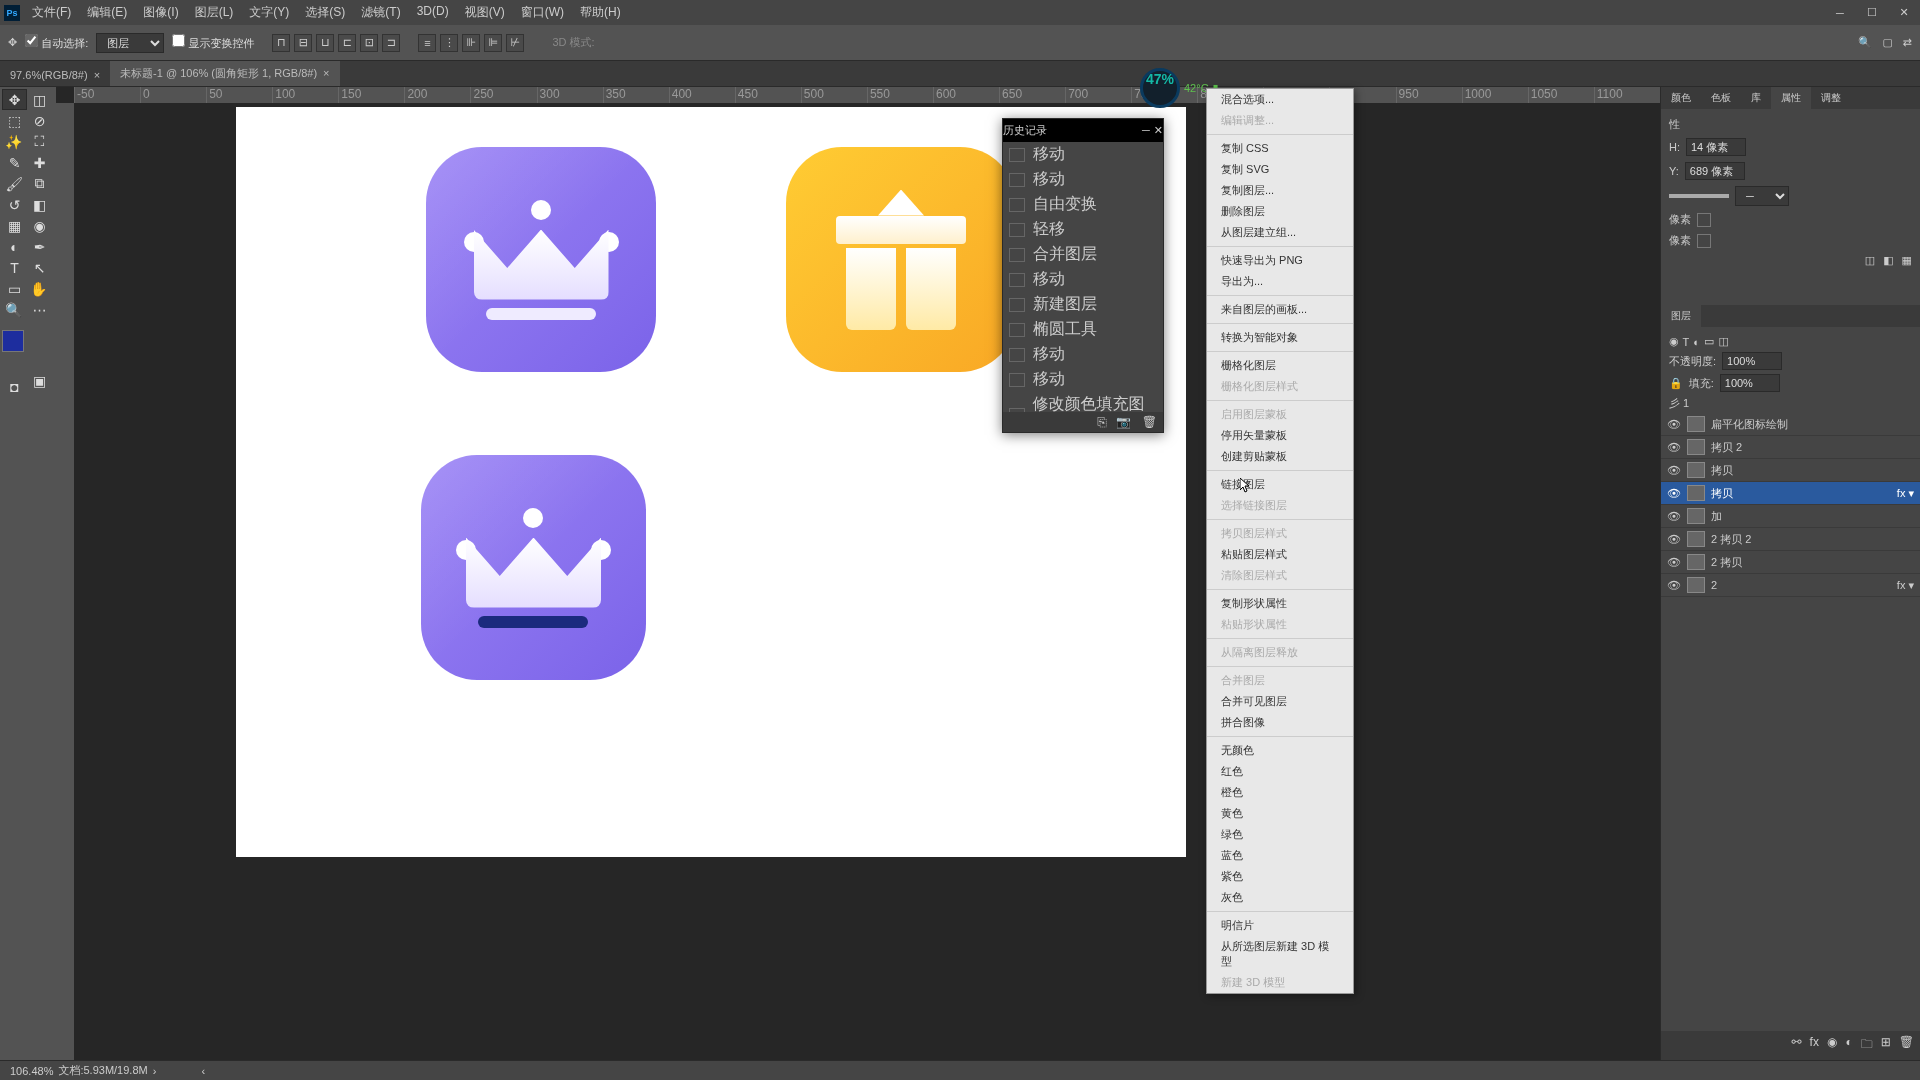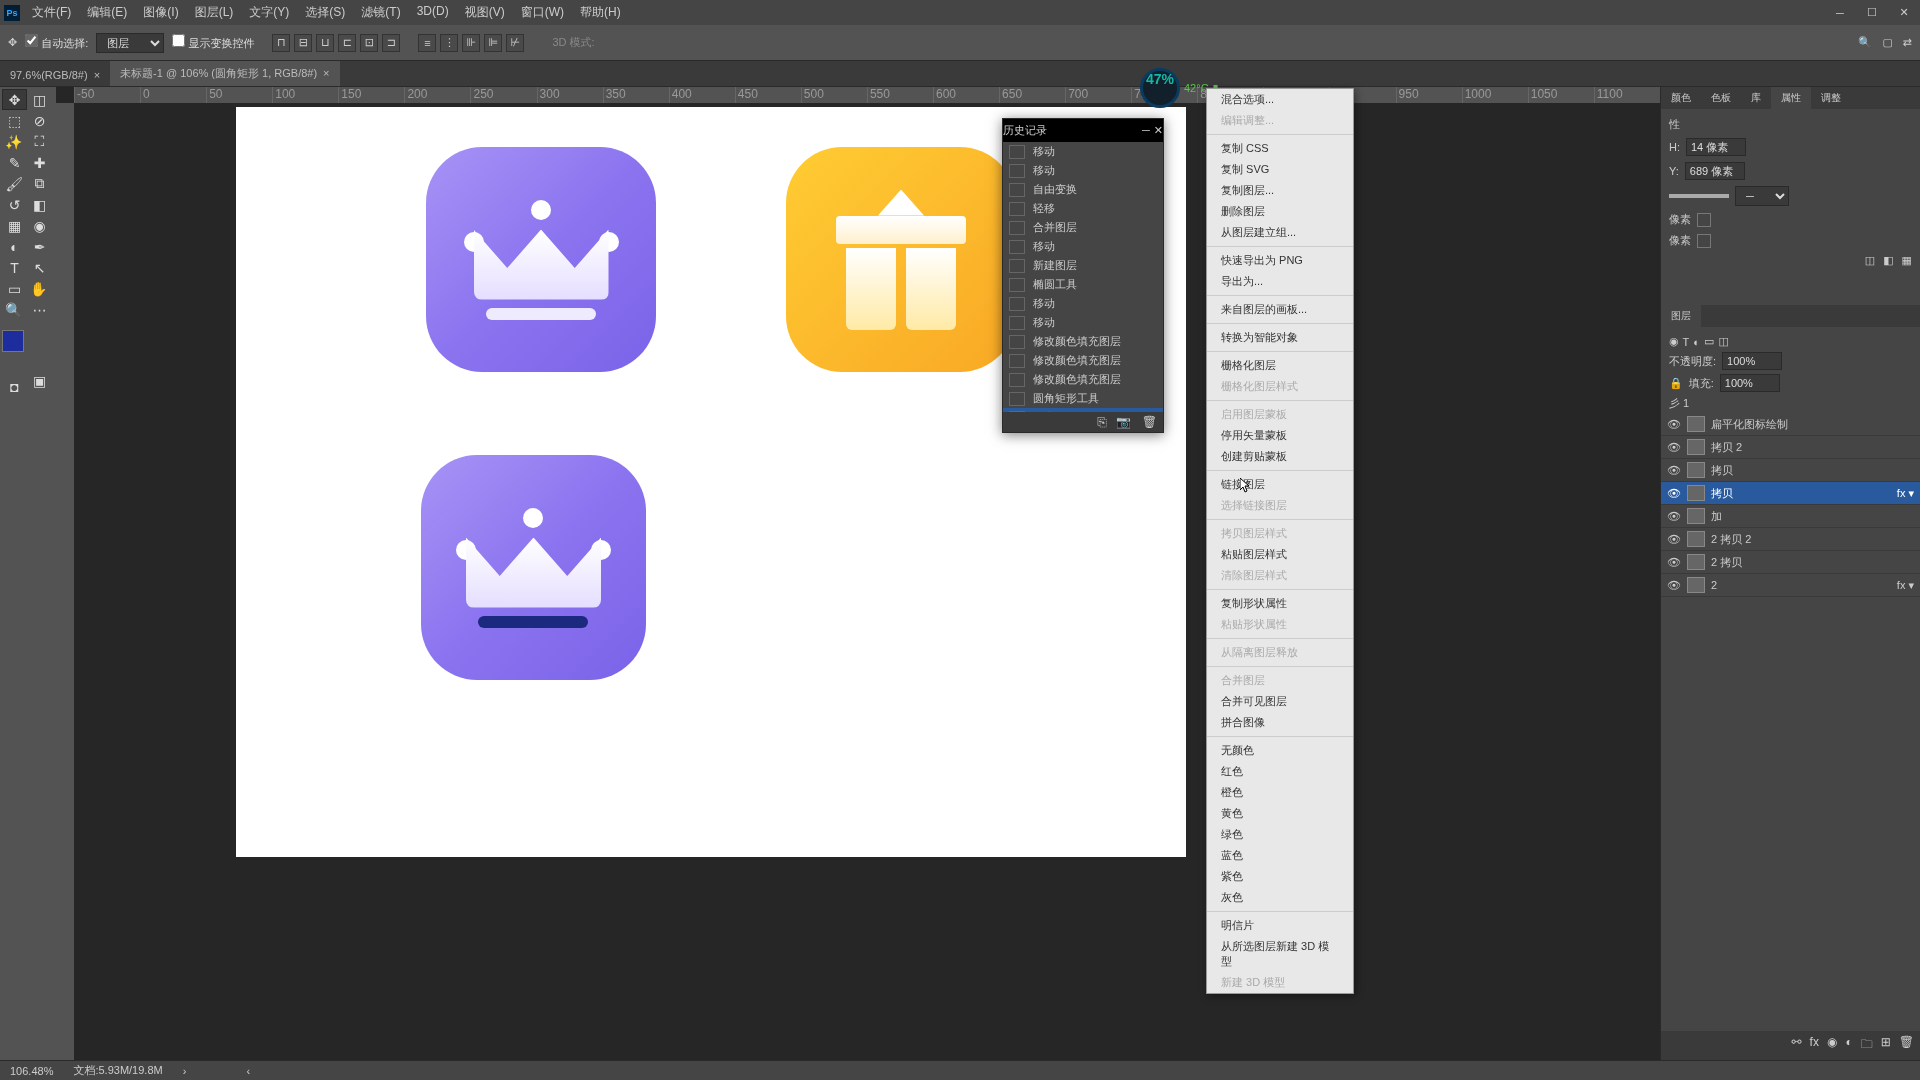--- a/index.html
+++ b/index.html
@@ -64,21 +64,21 @@
 .gift-lid { position: absolute; top: 26px; width: 130px; height: 28px; background: linear-gradient(180deg, #fff, #fff0cc); border-radius: 4px; }
 .gift-box { position: absolute; top: 58px; left: 10px; width: 110px; height: 82px; display: flex; gap: 10px; }
 .gift-box div { flex: 1; background: linear-gradient(180deg, #fff, #ffeaa5); border-radius: 0 0 6px 6px; }
 
 .right-panels { width: 260px; background: #454545; display: flex; flex-direction: column; border-left: 1px solid #2a2a2a; }
 
 .history-panel { position: absolute; top: 118px; left: 1002px; width: 162px; background: #454545; border: 1px solid #2a2a2a; box-shadow: 0 2px 12px rgba(0,0,0,.5); z-index: 50; }
 .panel-header { background: #000000; padding: 4px 0; font-size: 11px; display: flex; align-items: center; text-align: right; }
 .panel-header .ctrl { margin-left: auto; display: flex; gap: 4px; }
 .history-list { max-height: 270px; overflow: hidden; }
-.history-item { display: flex; align-items: center; padding: 2px 6px; gap: 8px; font-size: 11px; }
+.history-item { display: flex; align-items: center; padding: 2px 6px; gap: 8px; font-size: 16px; }
 .history-item.sel { background: #2a5a9e; color: #fff; }
 .history-item .hicon { width: 16px; height: 14px; border: 1px solid #666; }
 .panel-footer { display: flex; justify-content: flex-end; padding: 3px 6px; gap: 10px; background: #3a3a3a; font-size: 12px; }
 
 .context-menu { position: absolute; top: 88px; left: 1206px; width: 148px; background: #e8e8e8; color: #333; border: 1px solid #999; box-shadow: 2px 2px 8px rgba(0,0,0,.4); z-index: 100; font-size: 11px; }
 .ctx-item { padding: 3px 14px; cursor: pointer; }
 .ctx-item.disabled { color: #aaa; cursor: default; }
 .ctx-sep { height: 1px; background: #ccc; margin: 3px 0; }
 
 .right-panels .tab-row { display: flex; background: #3a3a3a; font-size: 10px; }
@@ -89,21 +89,21 @@
 .prop-input { background: #3a3a3a; border: 1px solid #2a2a2a; color: #ddd; padding: 2px 4px; width: 60px; font-size: 11px; }
 .prop-check { width: 14px; height: 14px; border: 1px solid #777; }
 
 .layers-body { flex: 1; overflow: auto; font-size: 11px; }
 .layer-row { display: flex; align-items: center; padding: 3px 6px; gap: 6px; border-bottom: 1px solid #3a3a3a; }
 .layer-row.sel { background: #2a5a9e; color: #fff; }
 .layer-eye { width: 14px; text-align: center; }
 .layer-thumb { width: 18px; height: 16px; background: #666; border: 1px solid #888; }
 .layer-footer-icons { display: flex; justify-content: flex-end; padding: 4px 6px; gap: 8px; background: #3a3a3a; font-size: 12px; }
 
-.status-bar { position: absolute; bottom: 0; left: 0; right: 0; height: 20px; background: #454545; display: flex; align-items: center; padding: 0 10px; font-size: 11px; gap: 20px; border-top: 1px solid #2a2a2a; margin-top: 24px; }
+.status-bar { position: absolute; bottom: 0; left: 0; right: 0; height: 20px; background: #454545; display: flex; align-items: center; padding: 0 10px; font-size: 11px; gap: 5px; border-top: 1px solid #2a2a2a; margin-top: 24px; }
 .temp-overlay { position: absolute; top: 68px; left: 1140px; z-index: 60; display: flex; align-items: center; gap: 4px; }
 .temp-circle { width: 40px; height: 40px; border-radius: 50%; border: 3px solid #0a3a5e; background: #12202c; display: flex; justify-content: center; font-weight: bold; font-size: 14px; color: #14b8a6; }
 .temp-text { color: #5ec24e; font-size: 11px; }
 .cursor { position: absolute; top: 478px; left: 1240px; z-index: 200; width: 12px; height: 16px; }
 </style>
 </head>
 <body>
 
 <div class="menubar">
   <div class="ps-icon">Ps</div>

